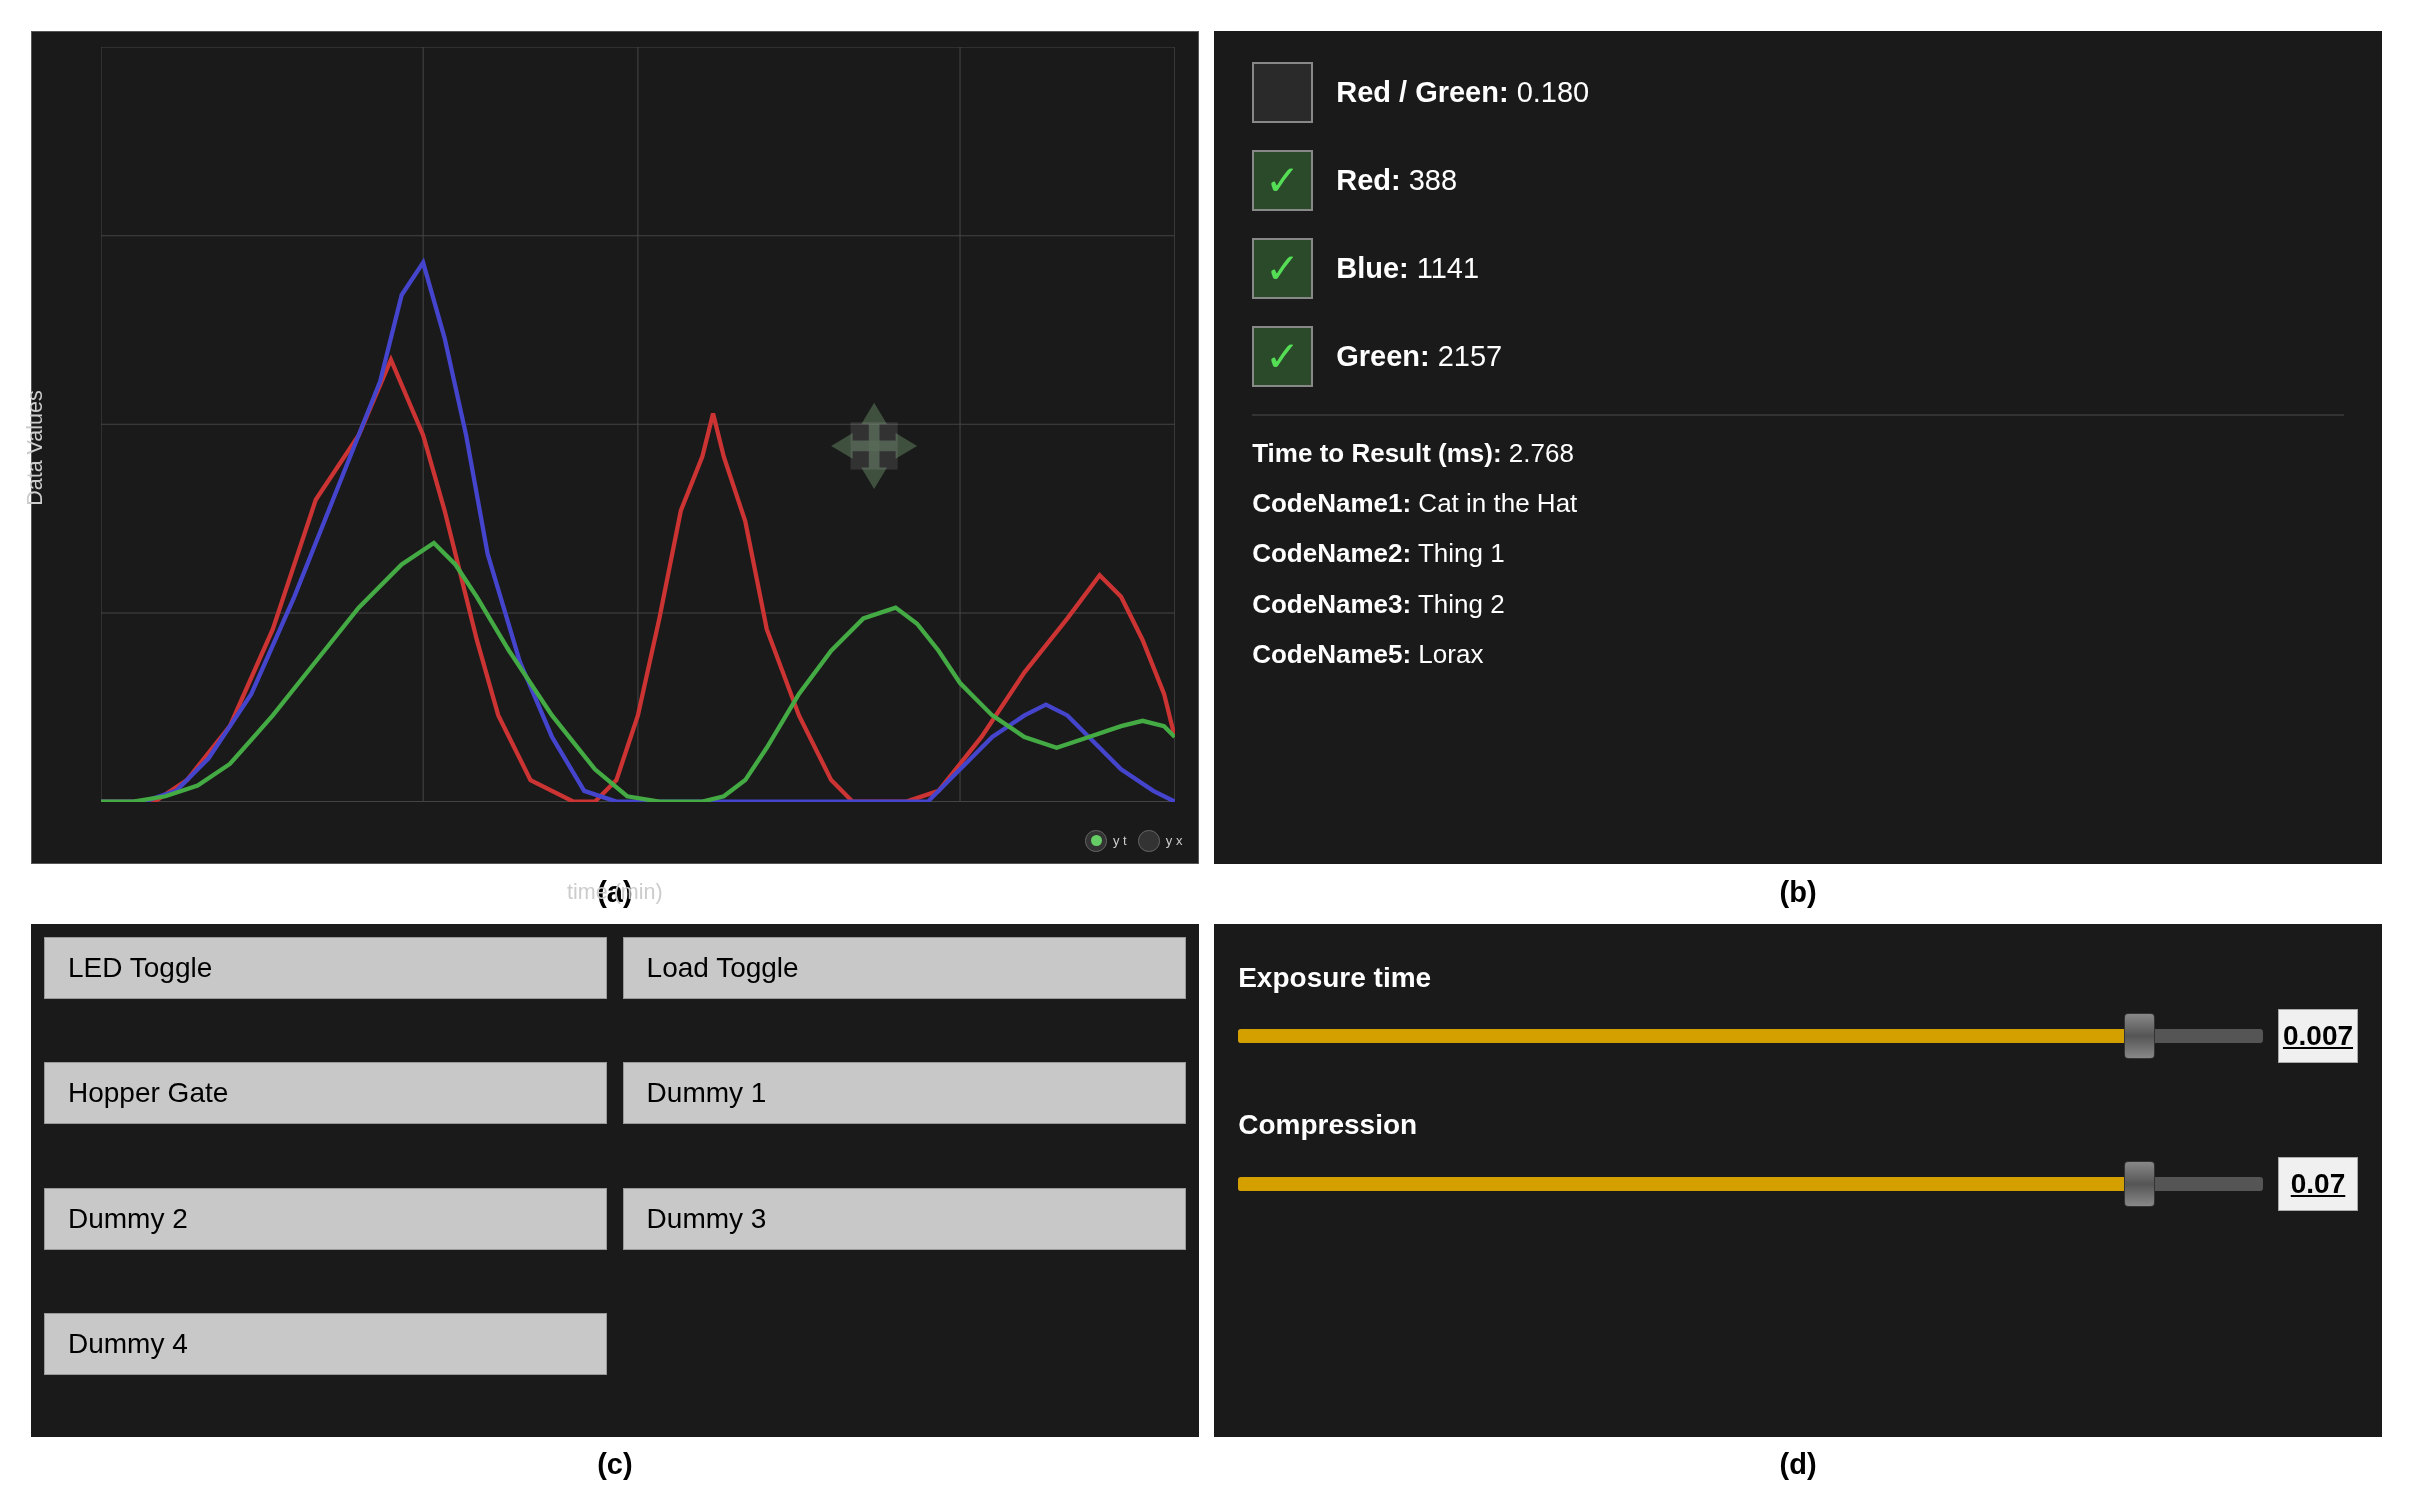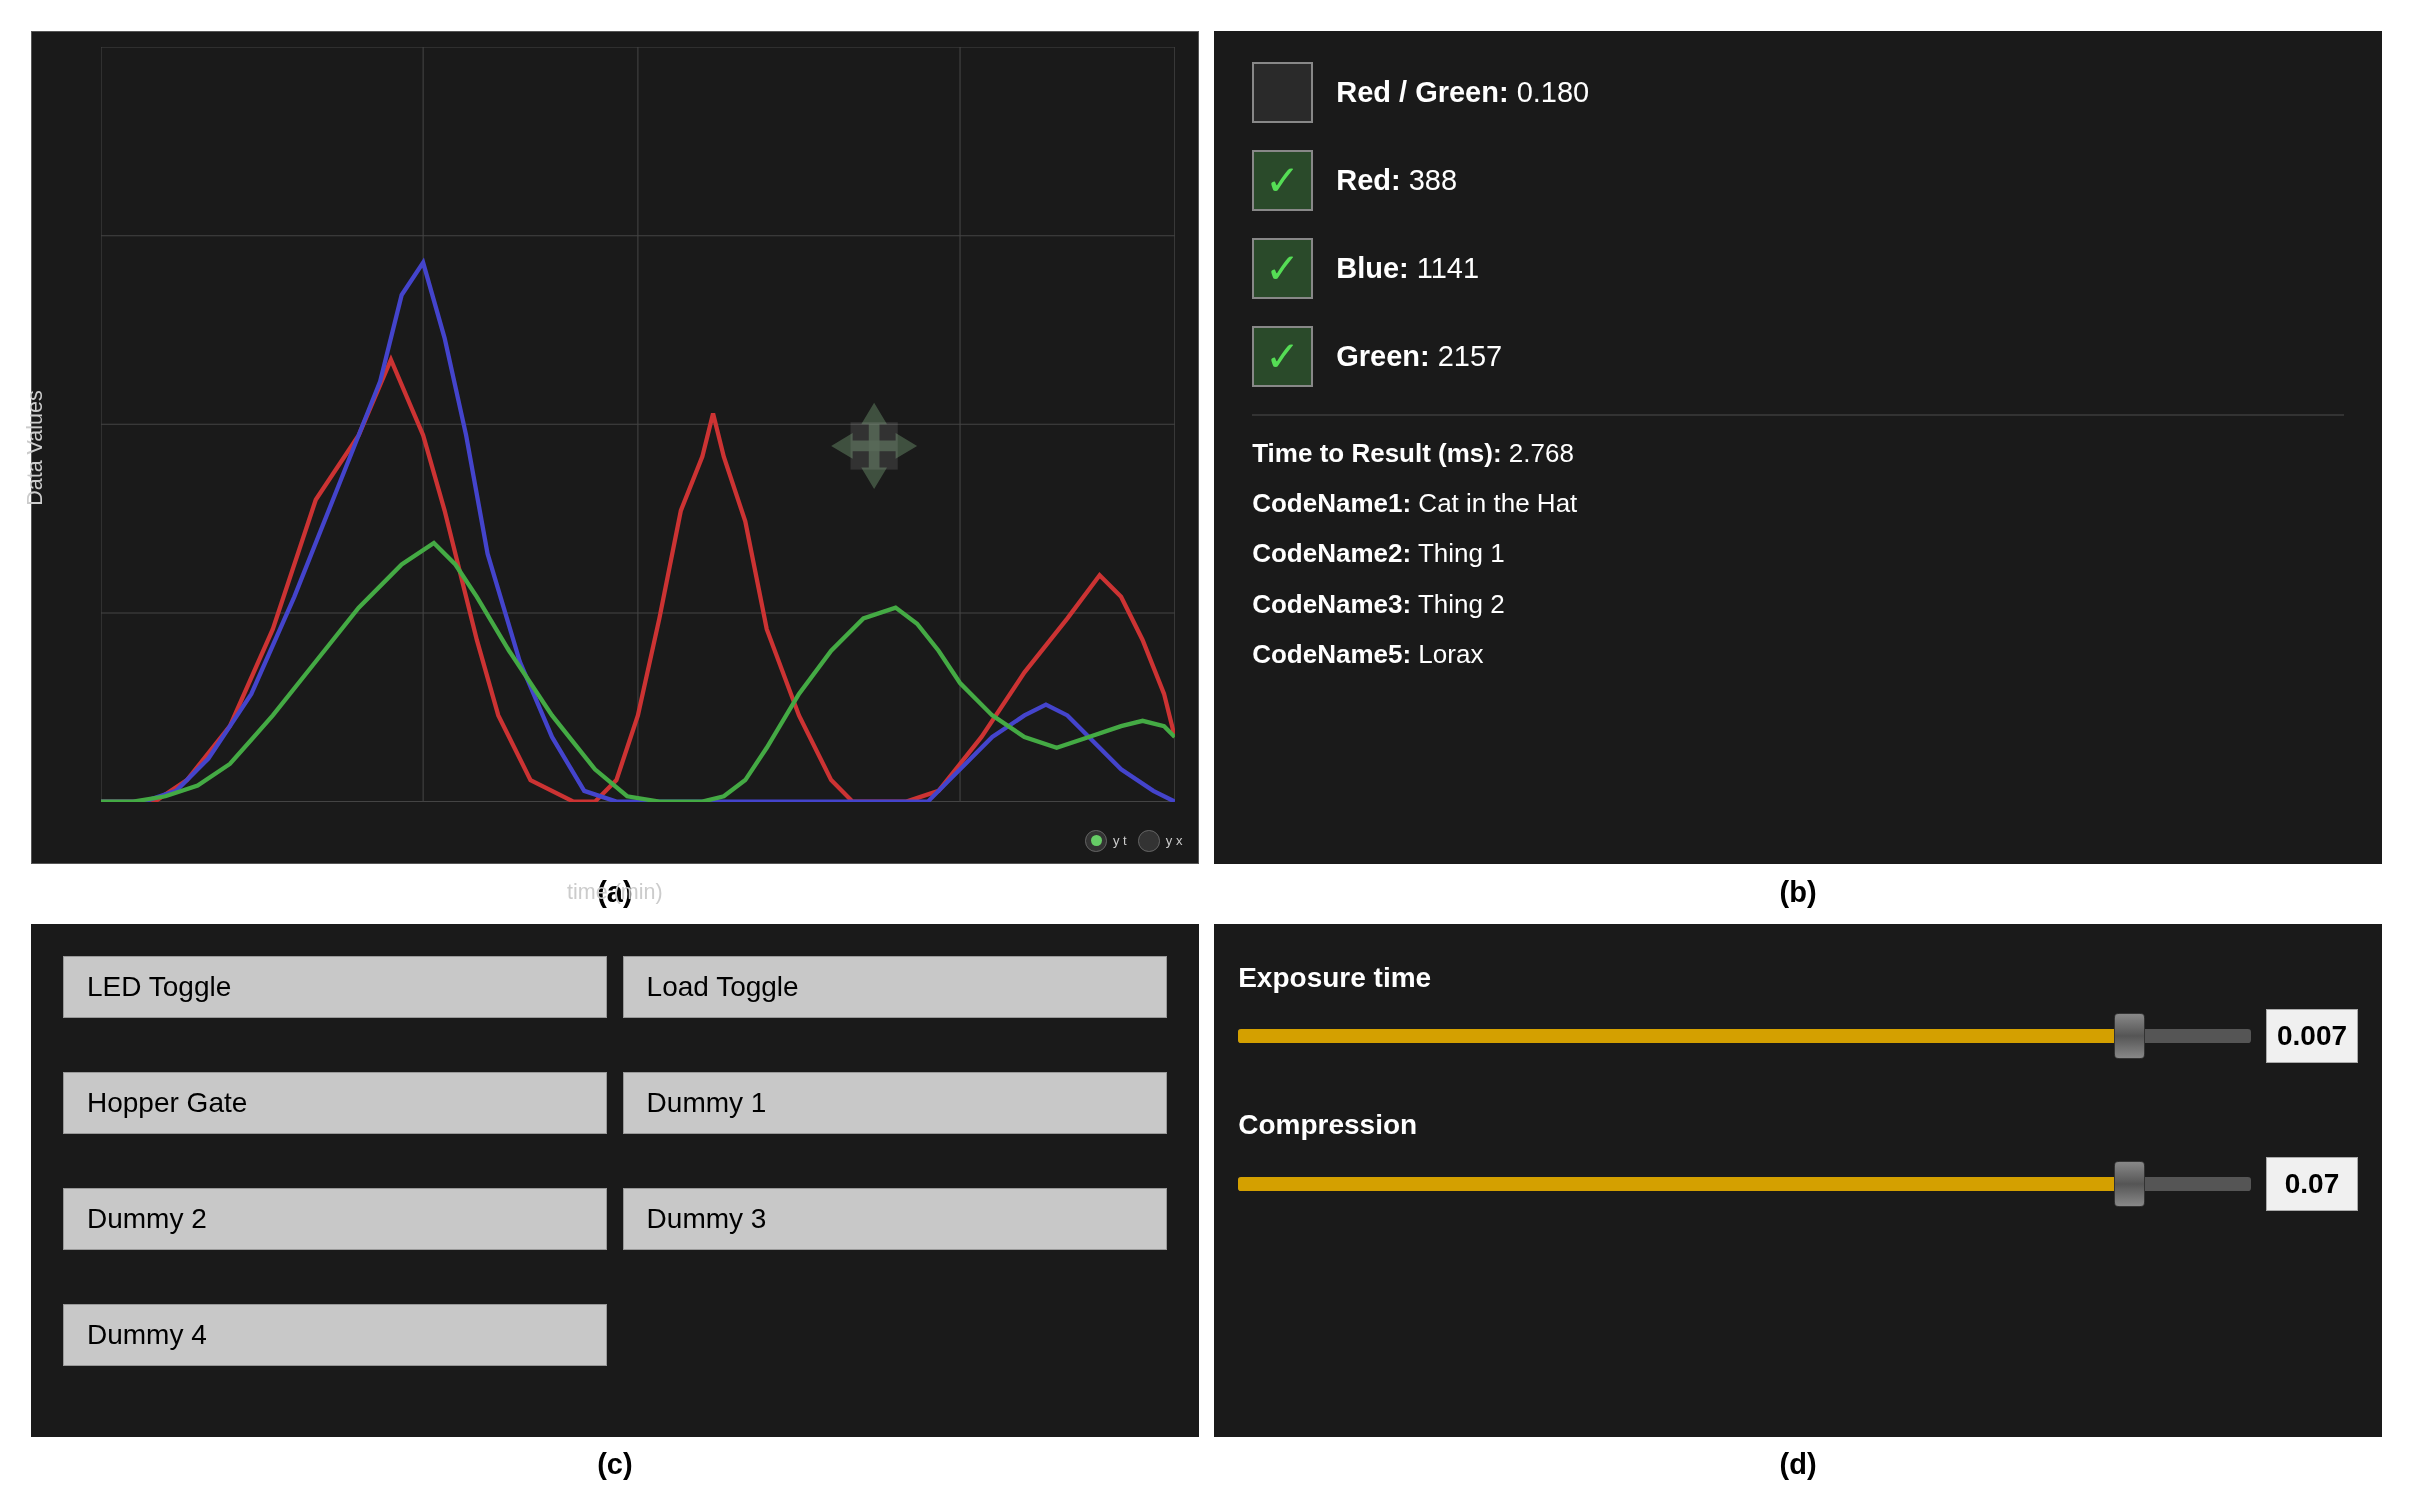--- a/index.html
+++ b/index.html
@@ -184,21 +184,21 @@
     .panel-c {
       display: flex;
       flex-direction: column;
       align-items: center;
     }
 
     .buttons-container {
       background: #1a1a1a;
       width: 100%;
       flex: 1;
-      padding: 32px;
+      padding: 13px;
       display: grid;
       grid-template-columns: 1fr 1fr;
       grid-template-rows: repeat(4, 1fr);
       gap: 15.4px;
       align-content: start;
     }
 
     .ctrl-button {
       background: #c8c8c8;
       border: 1.5px solid #999;
@@ -271,31 +271,32 @@
       background: linear-gradient(180deg, #888 0%, #555 50%, #888 100%);
       border-radius: 4.6px;
       position: absolute;
       top: 50%;
       transform: translateY(-50%);
       cursor: pointer;
       border: 1.5px solid #333;
     }
 
     .slider-value-box {
-      width: 92px;
+      width: 80px;
       height: 54px;
       background: #f0f0f0;
       border: 1.5px solid #aaa;
       display: flex;
       align-items: center;
       justify-content: center;
       font-size: 28px;
       font-weight: bold;
       color: #000;
       flex-shrink: 0;
+      text-decoration: underline;
     }
   </style>
 </head>
 <body>
 
 <div class="main-grid">
 
   <div class="panel-a">
     <div class="chart-container">
       <span class="chart-y-label">Data Values</span>

